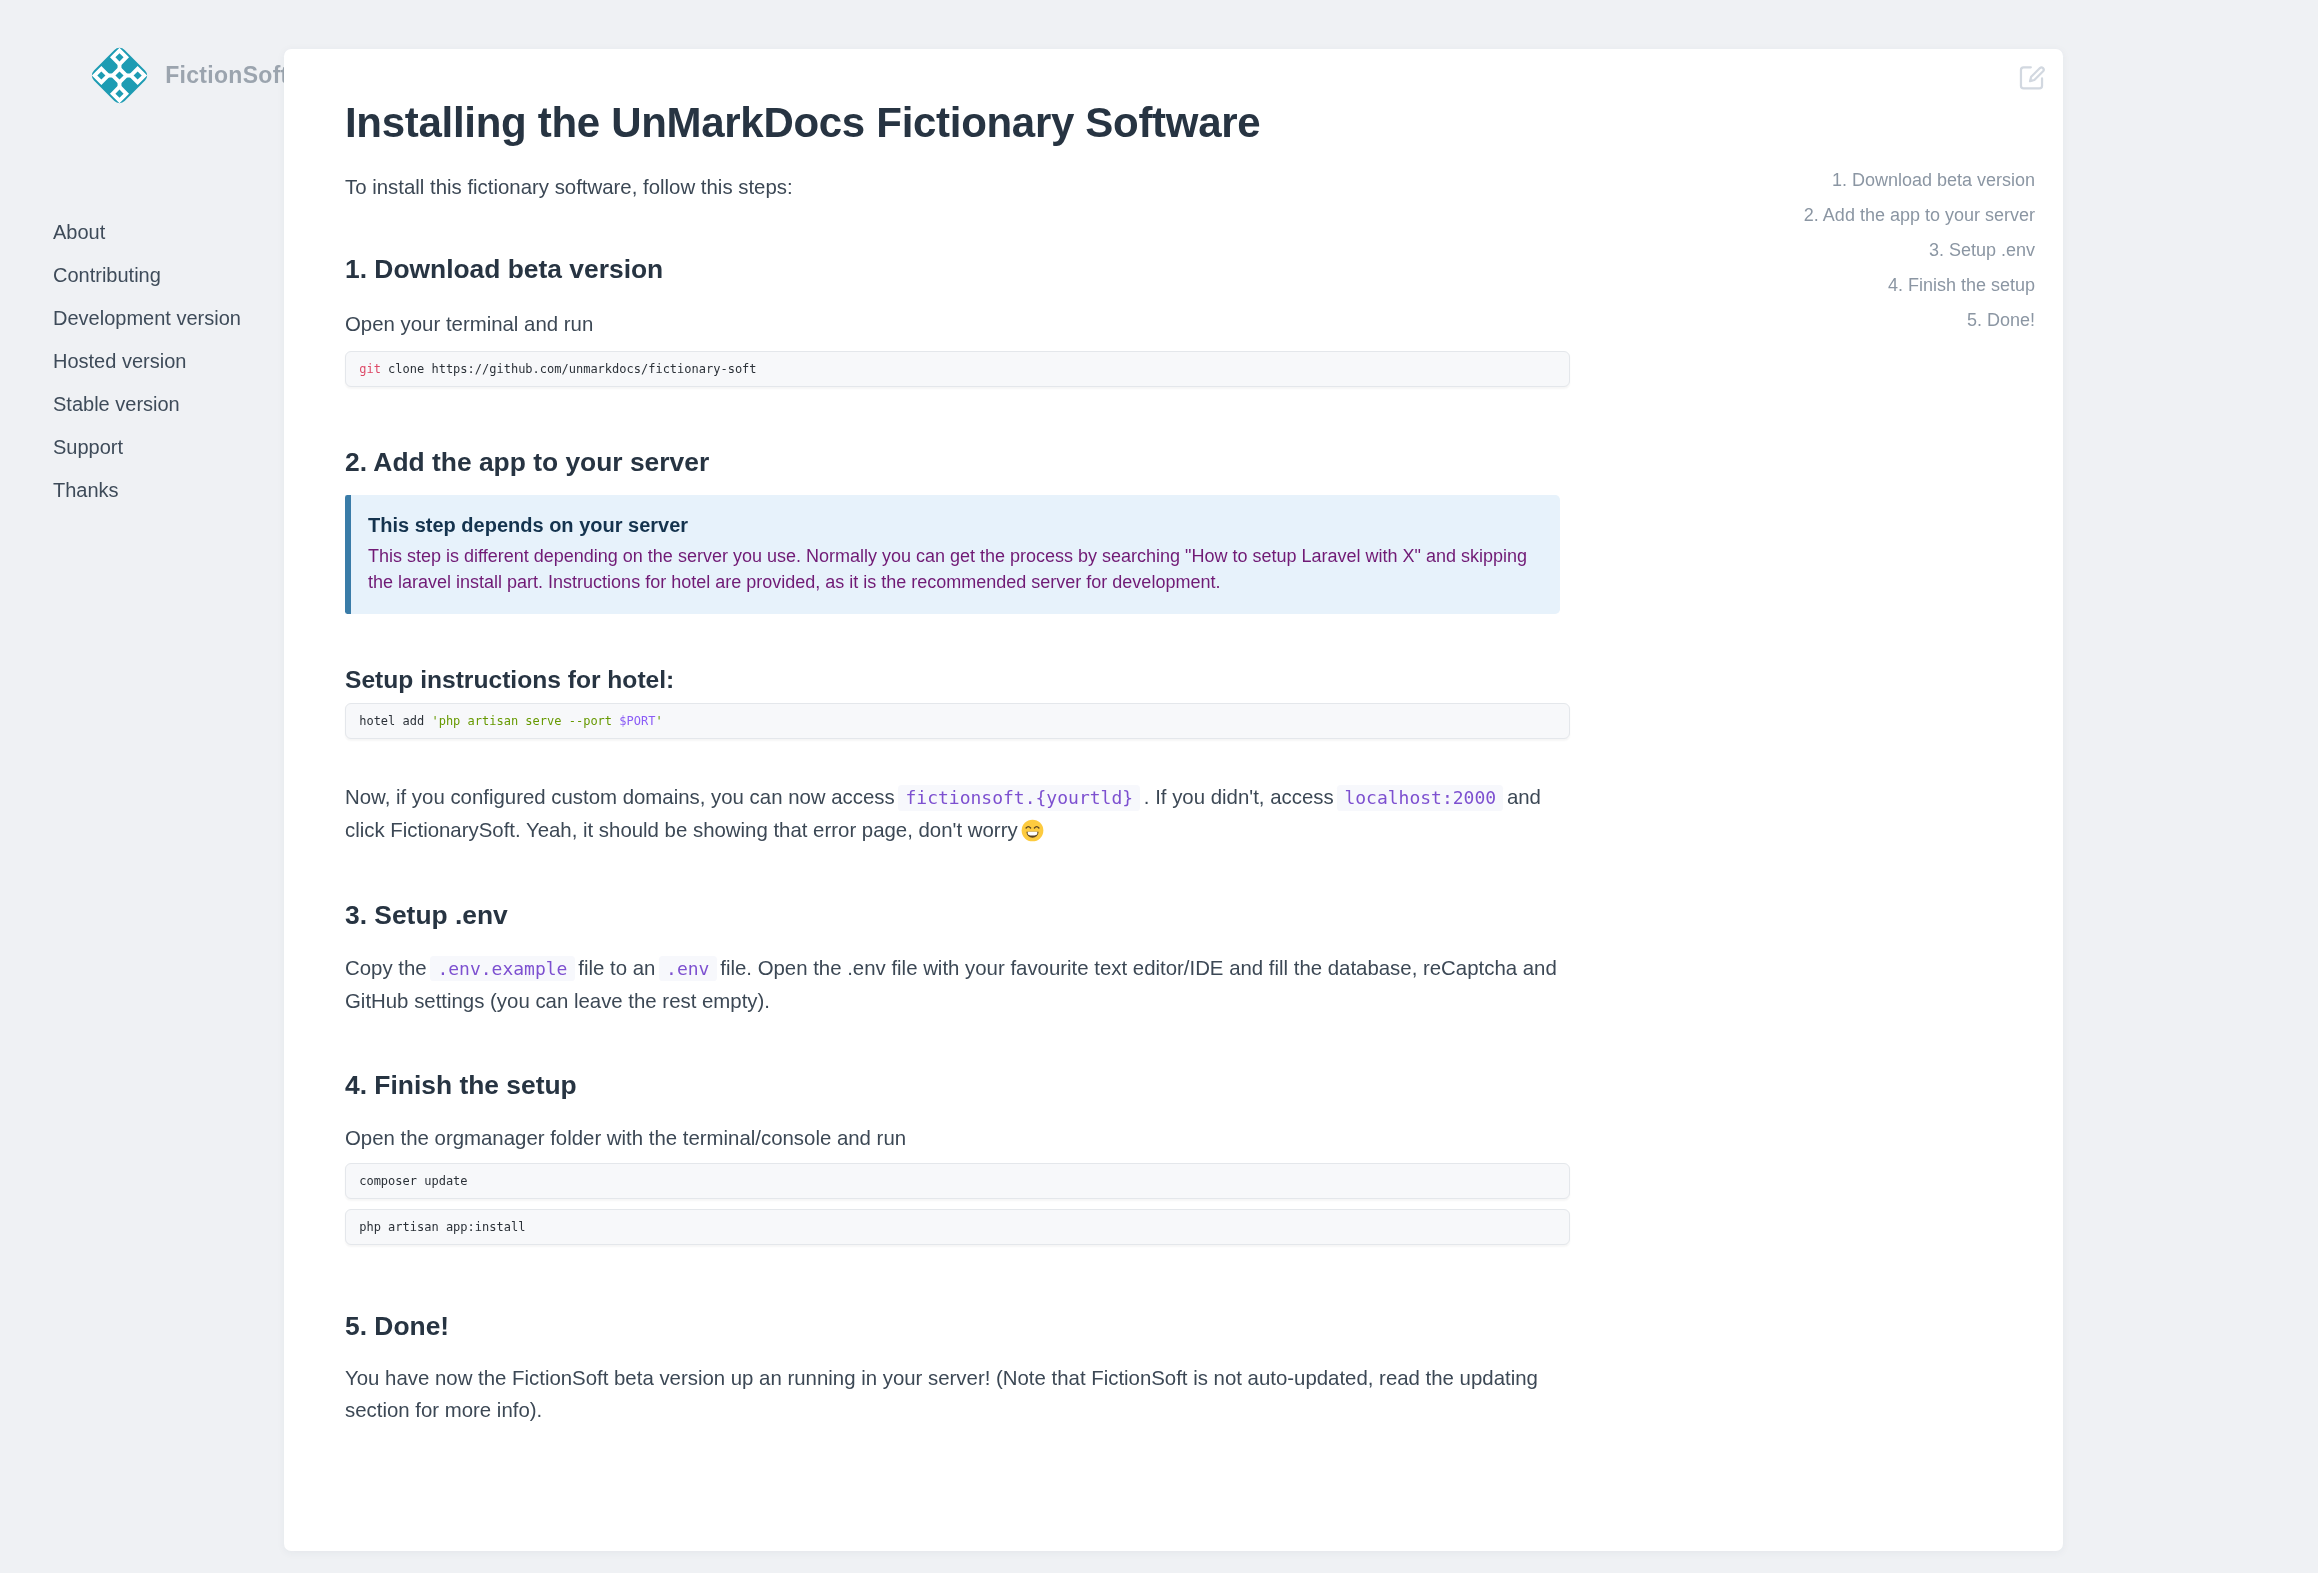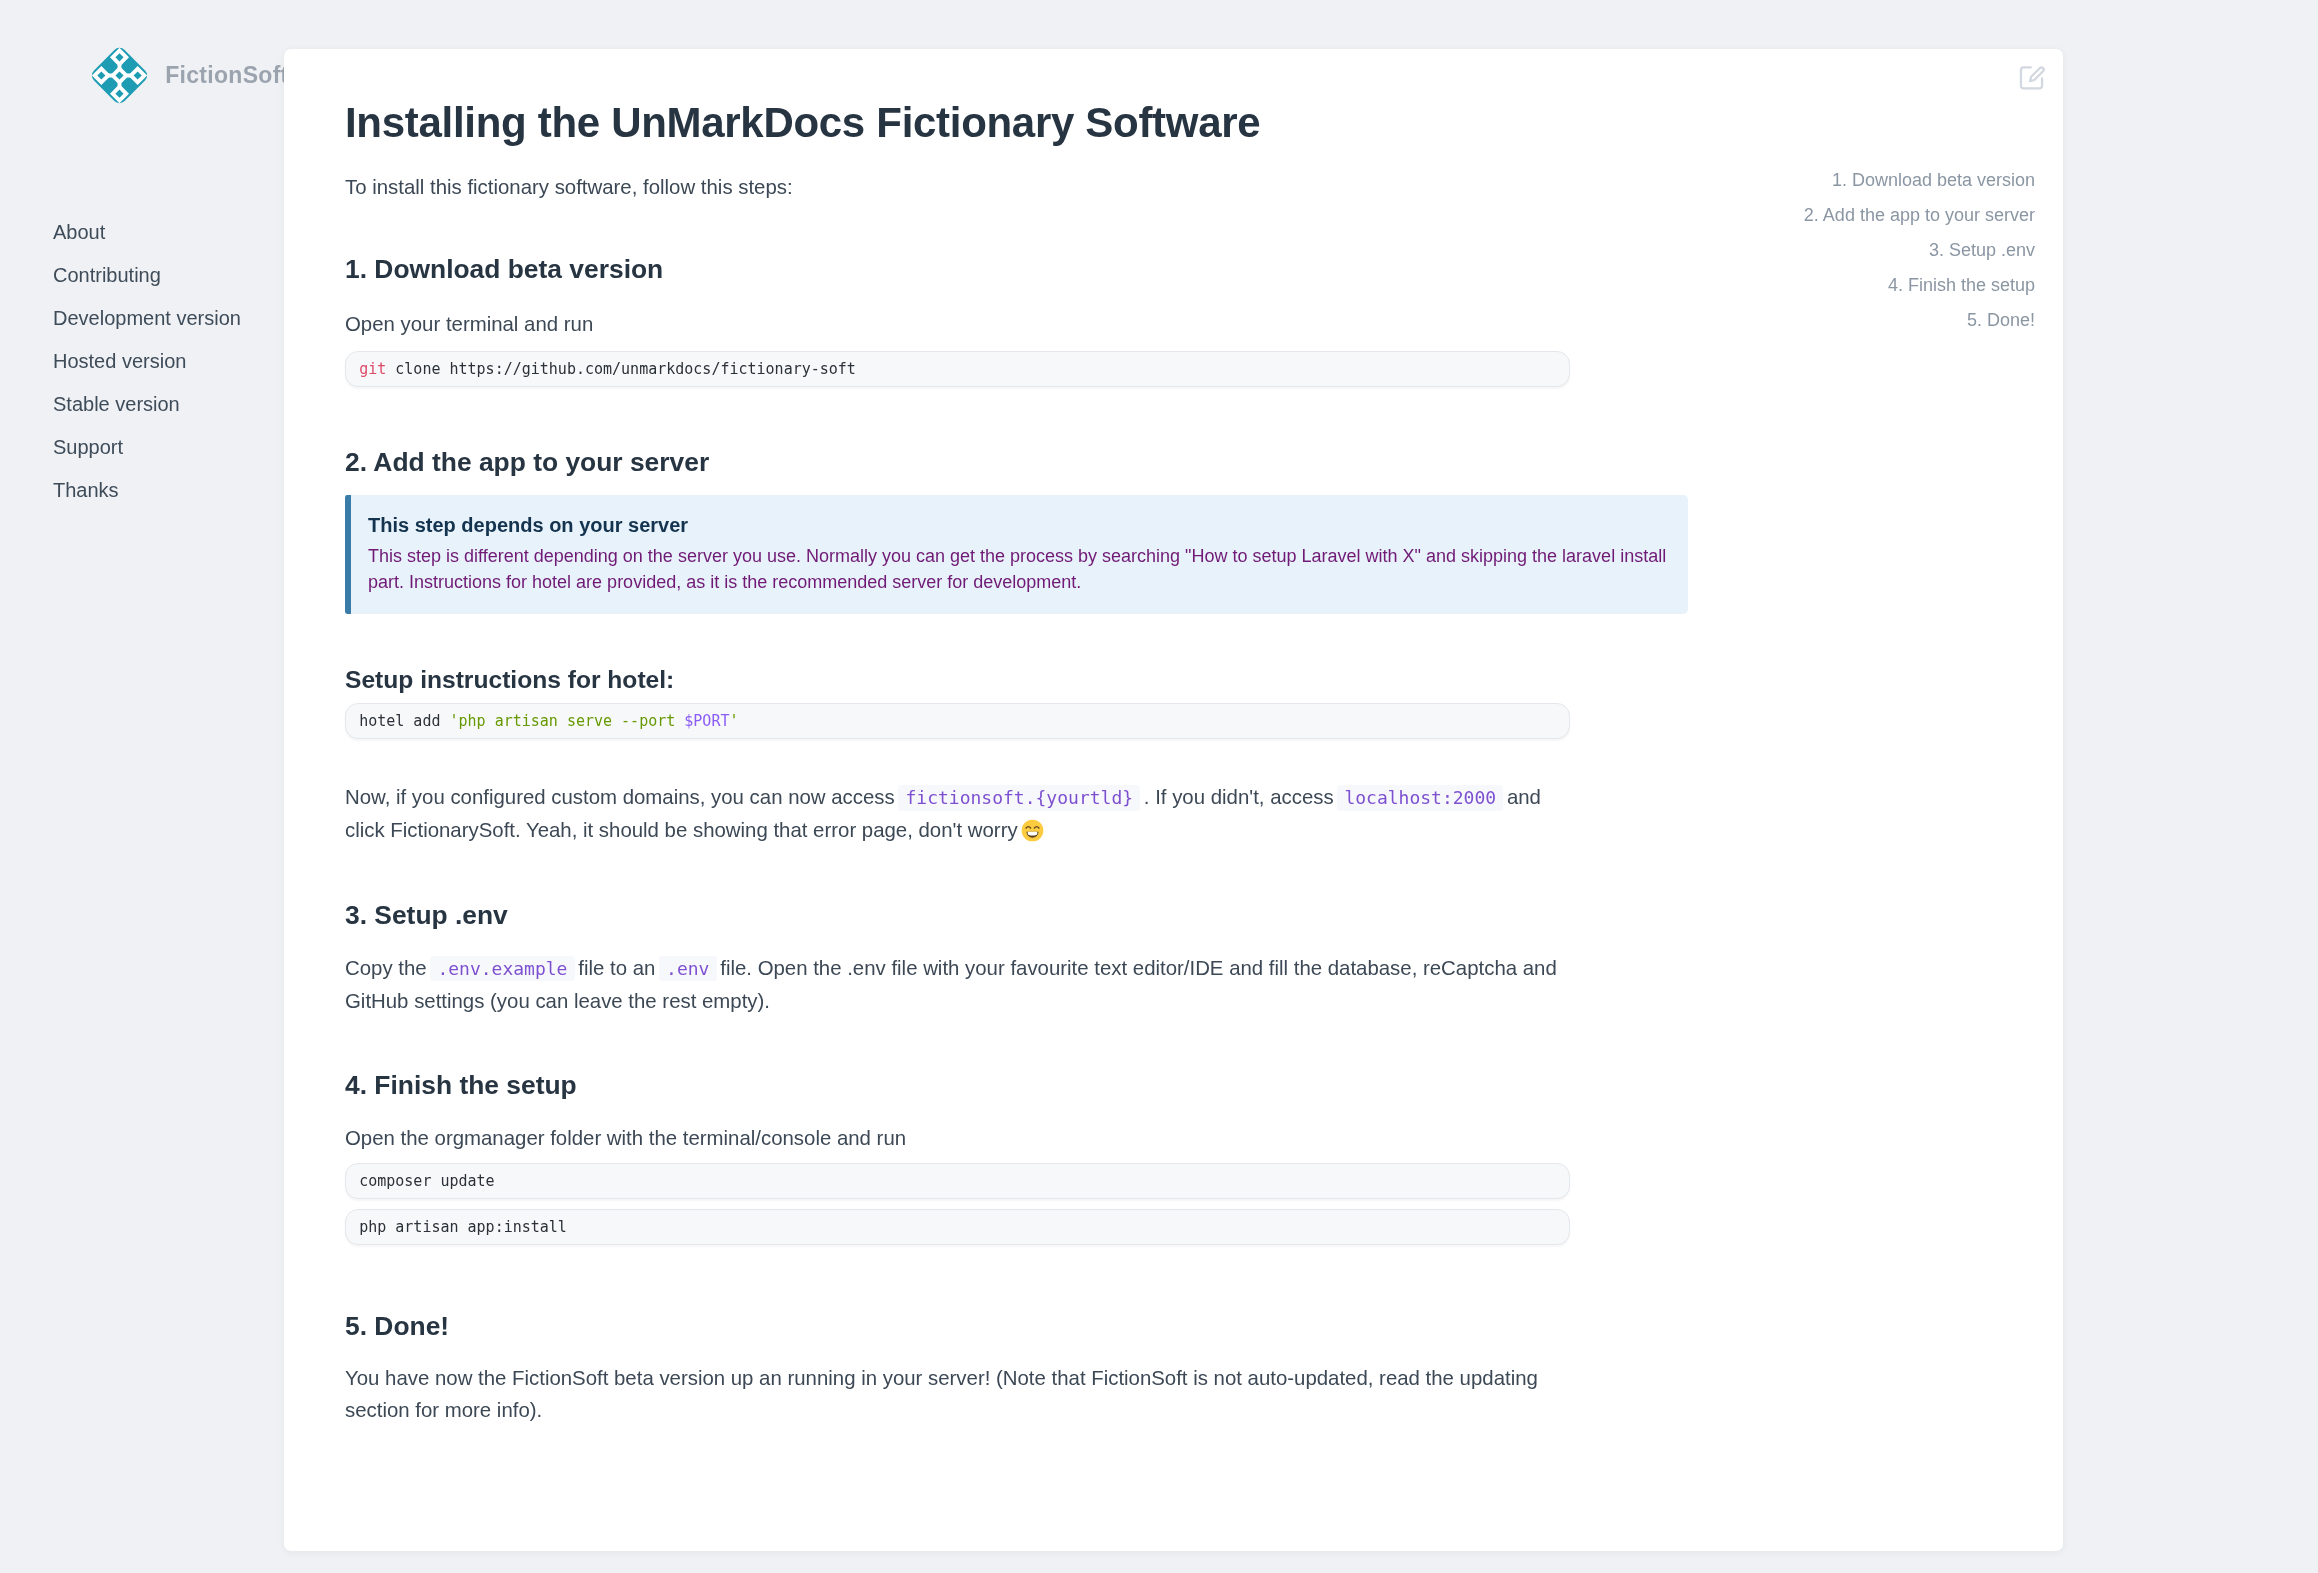--- a/index.html
+++ b/index.html
@@ -25,26 +25,26 @@
   h2{margin:0;font-size:26.4px;line-height:30px;color:#273442;}
   h3{margin:0;font-size:24.6px;line-height:29px;color:#273442;}
   p{margin:0;font-size:20.4px;line-height:32px;color:#3c4855;}
   .mt-intro{margin-top:24px;}
   .mt-h2a{margin-top:51px;} .mt-p{margin-top:24px;} .mt-ps{margin-top:21.6px;}
   .mt-code{margin-top:10.8px;} .mt-code2{margin-top:9.6px;}
   .mt-h2b{margin-top:60px;} .mt-callout{margin-top:18px;} .mt-h3{margin-top:51px;}
   .mt-after{margin-top:42px;} .mt-h2c{margin-top:54px;} .mt-h2d{margin-top:53px;}
   .mt-and{margin-top:37px;} .mt-h2e{margin-top:66px;}
   .codeblock{box-sizing:border-box;width:1225px;background:#f7f8fa;border:1.2px solid #e4e7eb;
-    border-radius:13px;padding:0 13.2px;font-family:"DejaVu Sans Mono","Liberation Mono",monospace;
-    font-size:15px;line-height:34px;color:#2b3138;white-space:pre;box-shadow:0 1.8px 1.8px rgba(0,0,0,.04);}
+    border-radius:6px;padding:0 13.2px;font-family:"DejaVu Sans Mono","Liberation Mono",monospace;
+    font-size:12px;line-height:34px;color:#2b3138;white-space:pre;box-shadow:0 1.8px 1.8px rgba(0,0,0,.04);}
   .tk-fn{color:#dd4a68;} .tk-str{color:#669900;} .tk-var{color:#8b5cf6;}
   .tk-ic{font-family:"DejaVu Sans Mono","Liberation Mono",monospace;font-size:18px;color:#7d50d0;
     background:#f7f8fc;border-radius:3.6px;padding:2.4px 7.2px;margin:0 3.6px;}
-  .callout{box-sizing:border-box;width:1343px;background:#e7f2fb;border-left:6.6px solid #3a7ca8;
+  .callout{box-sizing:border-box;width:1215px;background:#e7f2fb;border-left:6.6px solid #3a7ca8;
     border-radius:2.4px 4.8px 4.8px 2.4px;padding:17px 20.4px 18px 17px;}
   .callout-title{font-size:20px;font-weight:bold;color:#14334e;line-height:26.4px;}
   .callout-body{font-size:18px;line-height:26.4px;color:#701a75;margin-top:4.8px;}
   .emoji-svg{vertical-align:-4.2px;margin-left:3.6px;}
 </style>
 </head>
 <body>
 
 <div class="logo-wrap">
   <svg class="logo-mark" viewBox="0 0 48 48">

